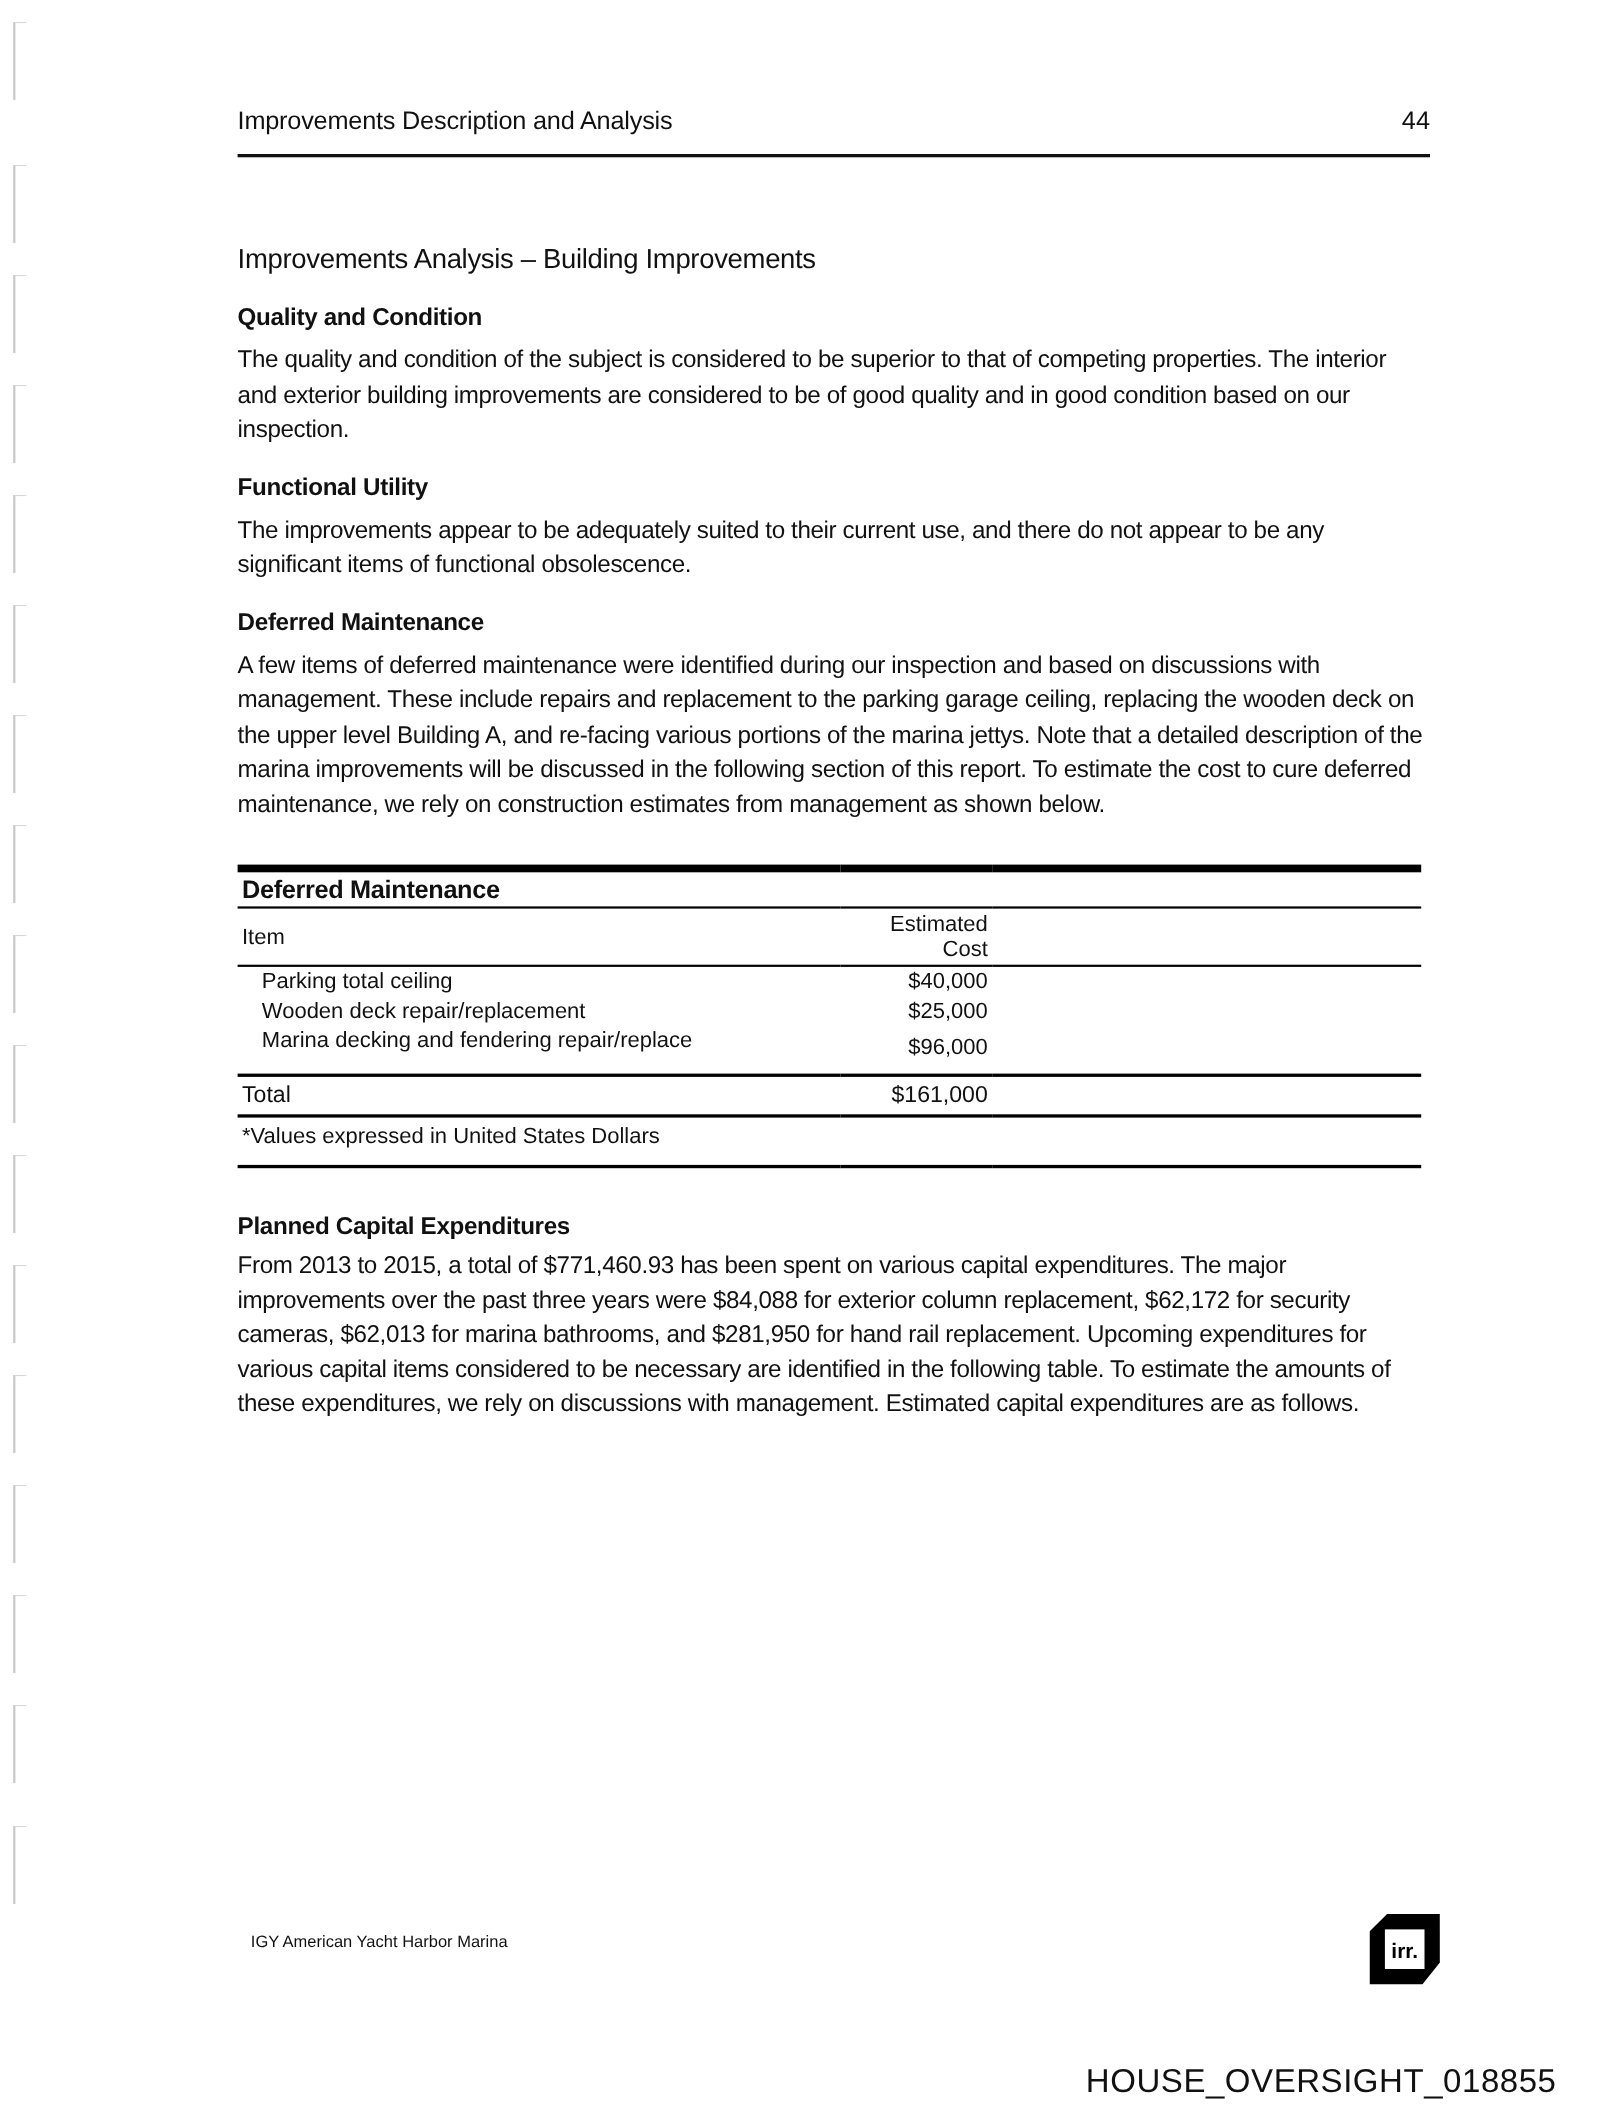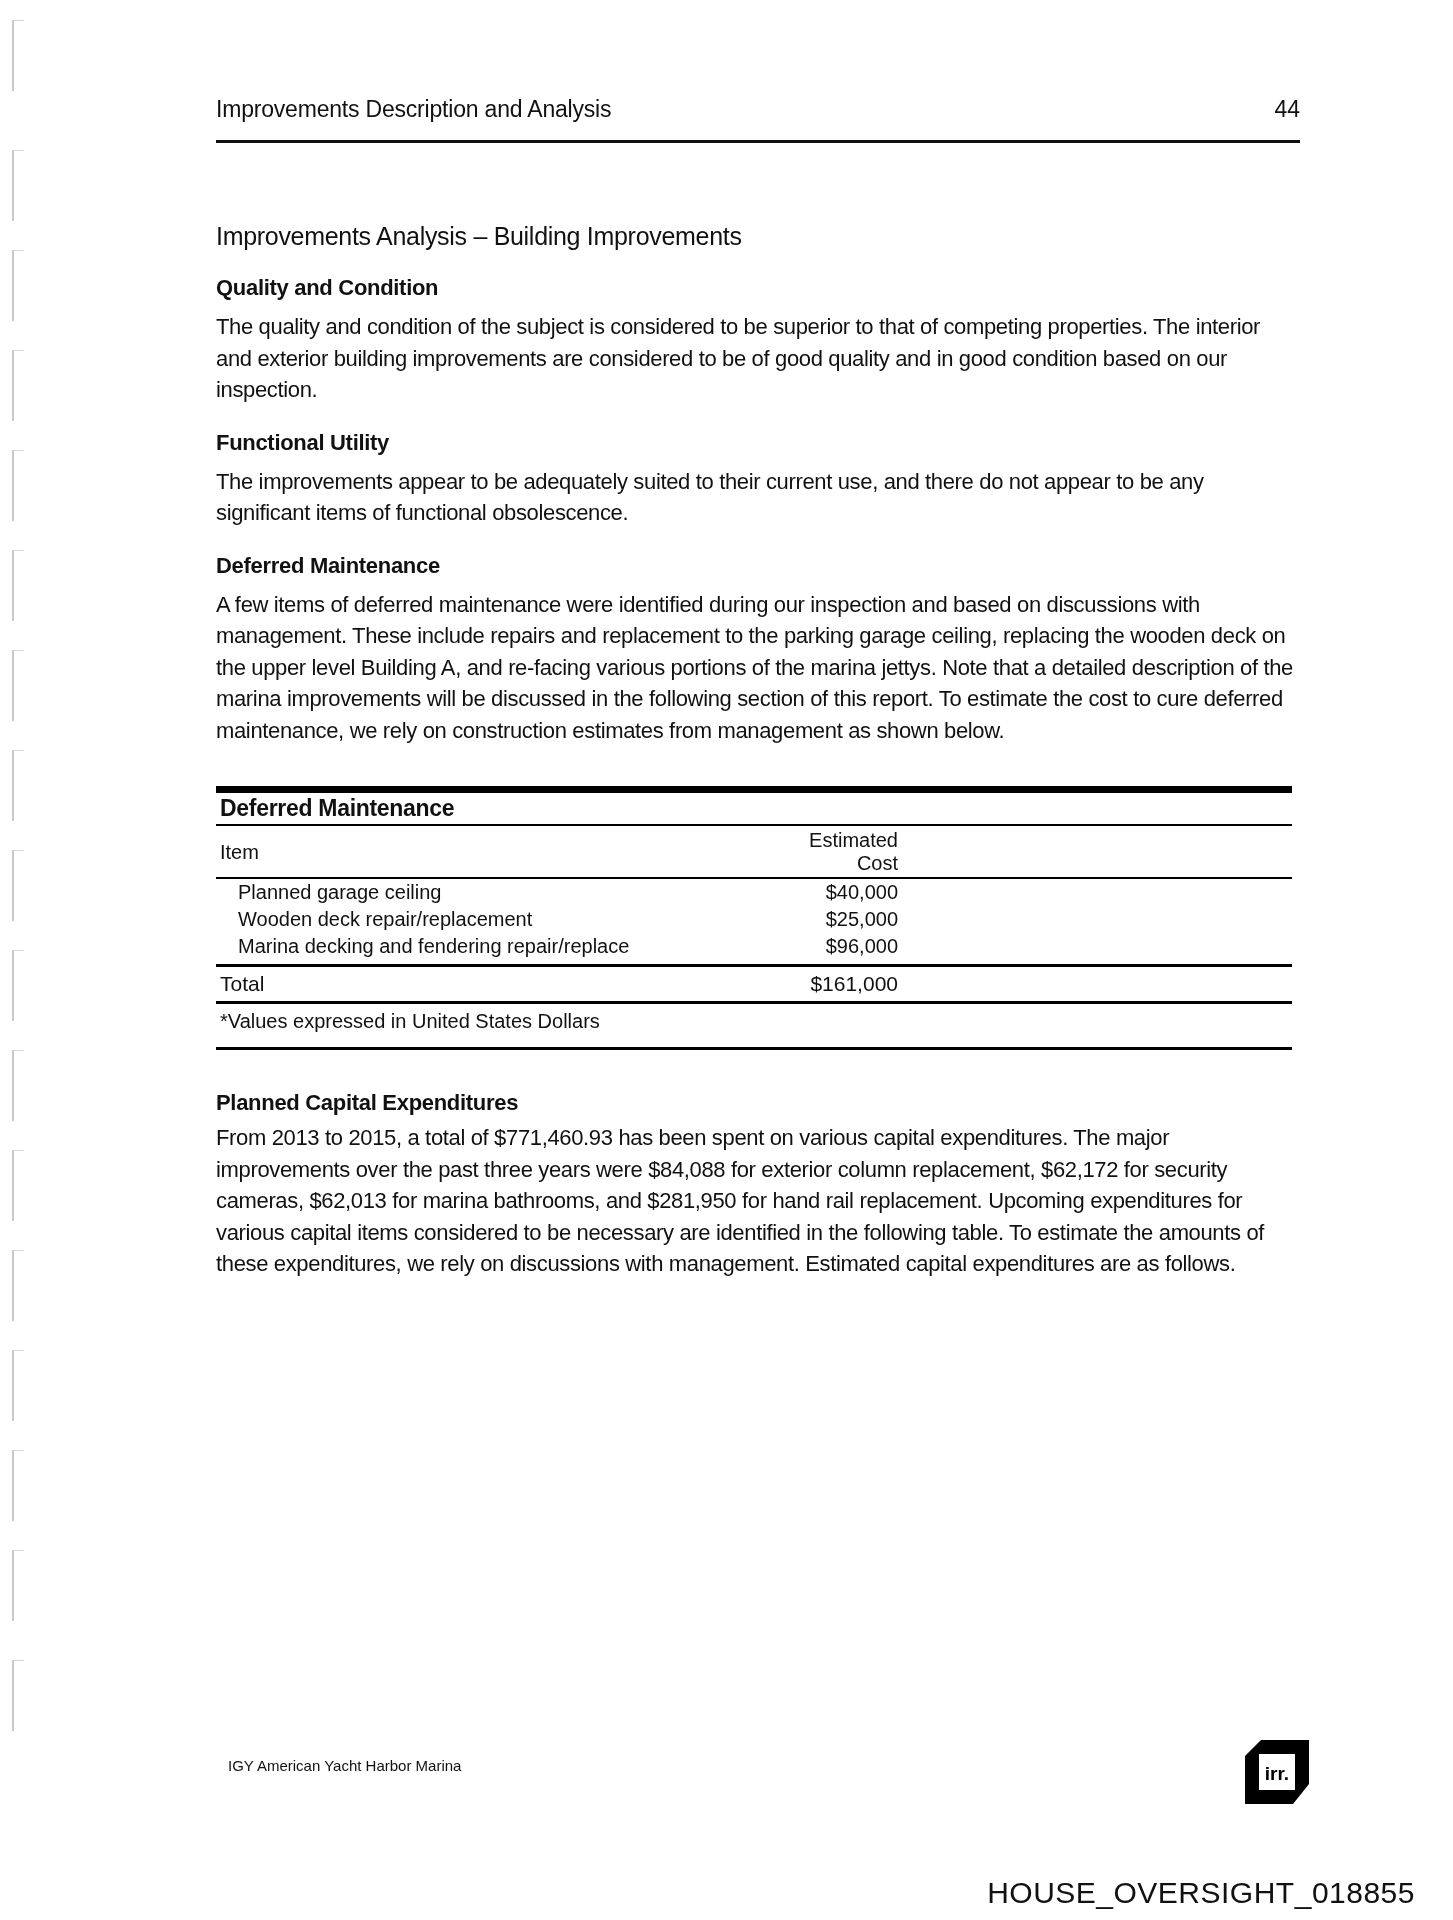--- a/index.html
+++ b/index.html
@@ -91,31 +91,31 @@
     <tbody>
         <tr class="tbl-top">
       <td colspan="3" class="dm-caption">Deferred Maintenance</td>
     </tr>
     <tr class="col-head">
       <td class="item-col">Item</td>
       <td class="cost">Estimated Cost</td>
       <td class="filler"></td>
     </tr>
     <tr class="row-item">
-      <td class="item">Planned garage ceiling</td>
+      <td class="item">Parking total ceiling</td>
       <td class="cost">$40,000</td>
       <td class="filler"></td>
     </tr>
     <tr class="row-item">
       <td class="item">Wooden deck repair/replacement</td>
       <td class="cost">$25,000</td>
       <td class="filler"></td>
     </tr>
     <tr class="row-item">
-      <td class="item" style="padding-bottom:6px">Marina decking and fendering repair/replace</td>
+      <td class="item" style="padding-bottom:18px">Marina decking and fendering repair/replace</td>
       <td class="cost" style="padding-bottom:6px">$96,000</td>
       <td class="filler"></td>
     </tr>
     <tr class="total-row">
       <td>Total</td>
       <td class="cost">$161,000</td>
       <td class="filler"></td>
     </tr>
     <tr class="note-row">
       <td colspan="3">*Values expressed in United States Dollars</td>

